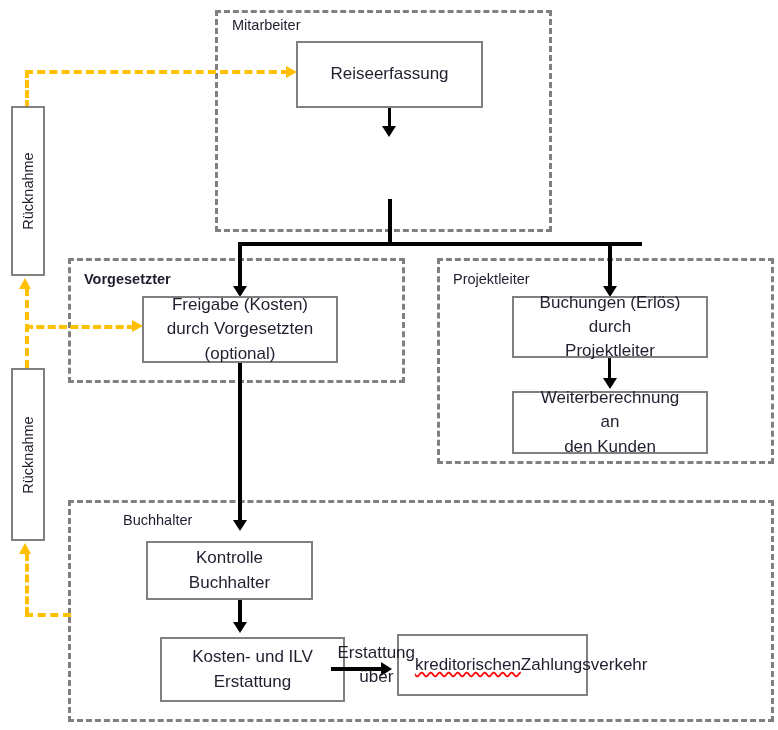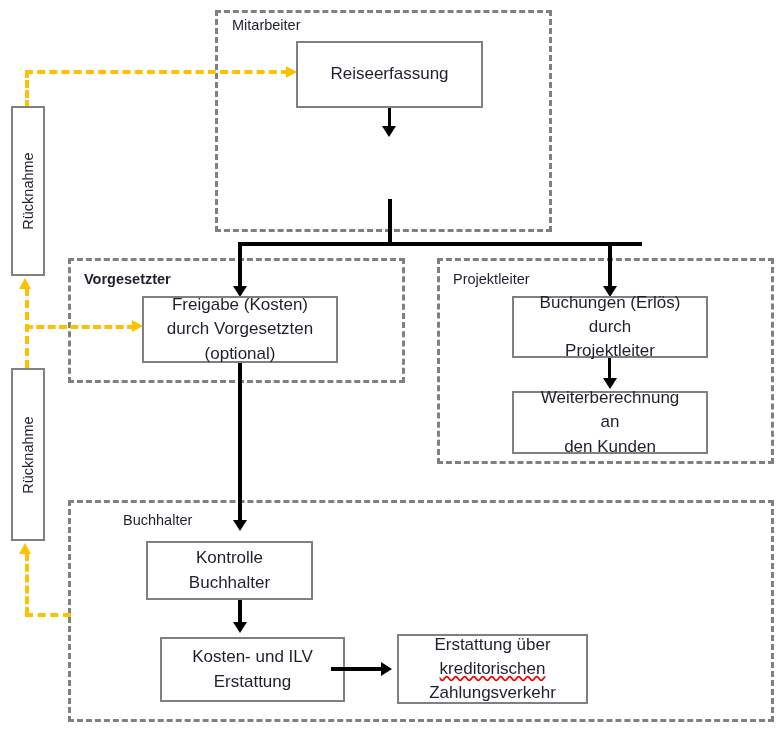--- a/index.html
+++ b/index.html
@@ -207,19 +207,19 @@
   <div class="arrow-down" style="left:233px; top:622px;"></div>
 
   <div class="pbox" style="left:160px; top:637px; width:185px; height:65px; flex-direction:column;">
     <span>Kosten- und ILV</span>
     <span>Erstattung</span>
   </div>
 
   <div class="hline" style="left:331px; top:667px; width:52px; height:4px;"></div>
   <div class="arrow-right" style="left:381px; top:662px;"></div>
 
-  <div class="pbox" style="left:397px; top:634px; width:191px; height:70px; flex-direction:column;">
+  <div class="pbox" style="left:397px; top:634px; width:191px; height:62px; flex-direction:row;">
     <span>Erstattung über</span>
     <span class="squiggle">kreditorischen</span>
     <span>Zahlungsverkehr</span>
   </div>
 
 </div>
 
 </body></html>

